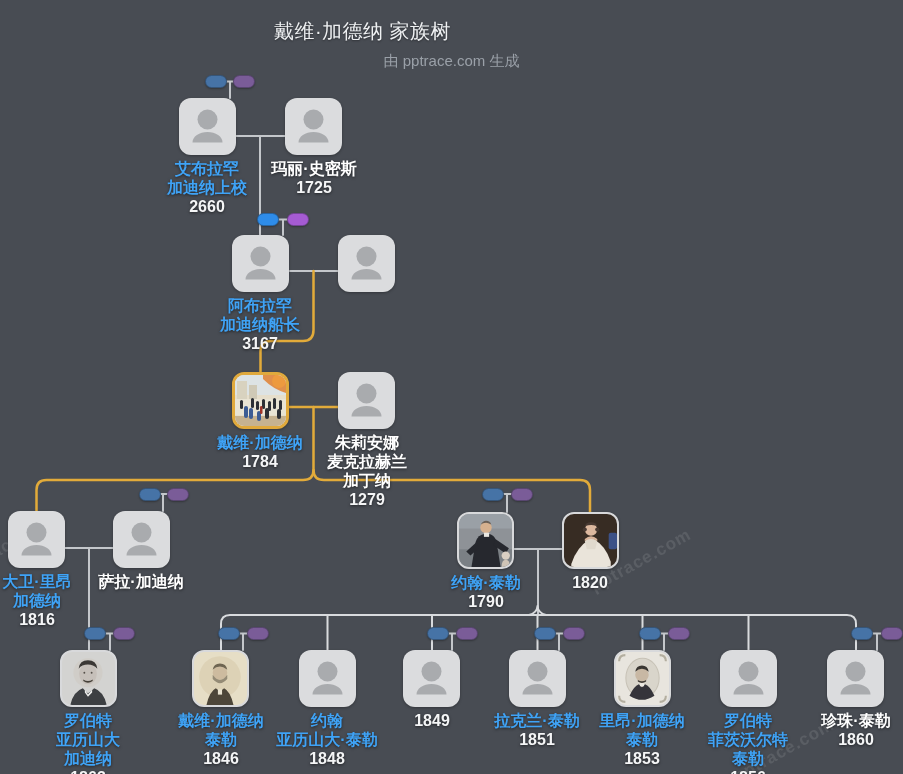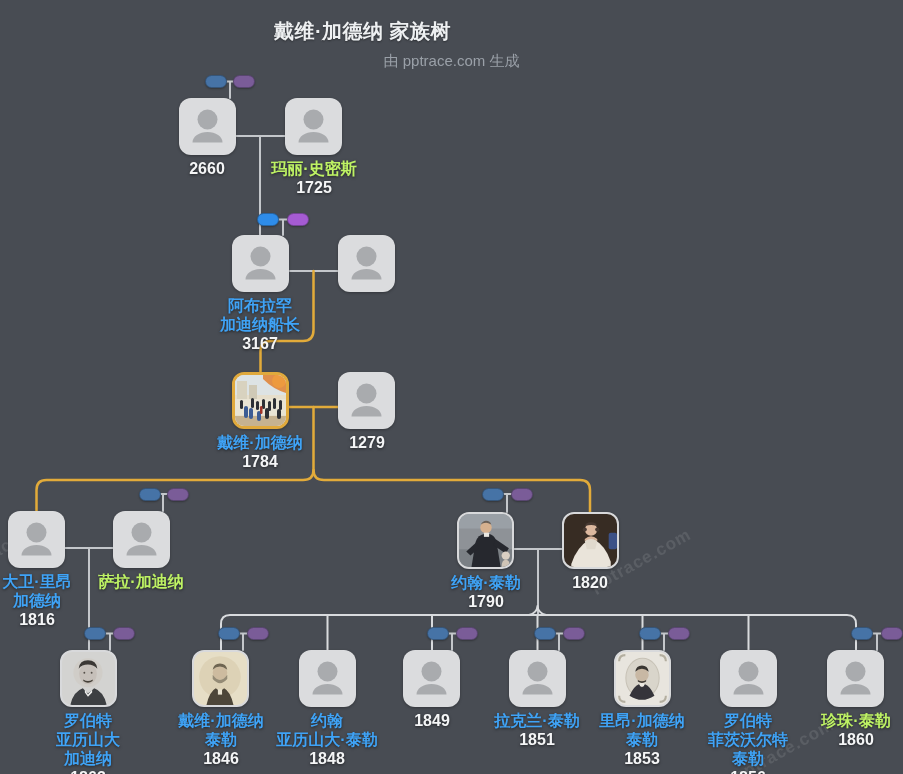--- a/index.html
+++ b/index.html
@@ -3,21 +3,21 @@
 <meta charset="utf-8">
 <style>
   html,body{margin:0;padding:0;background:#484c53;}
   #stage{
     position:relative;width:903px;height:774px;overflow:hidden;
     background:#484c53;
     font-family:"Liberation Sans","DejaVu Sans",sans-serif;
   }
   .title{
     position:absolute;left:0;top:18px;width:725px;text-align:center;
-    font-size:20px;font-weight:700;color:#eef0f2;letter-spacing:.5px;
+    font-size:20px;font-weight:400;color:#eef0f2;letter-spacing:.5px;
     text-shadow:0 1px 2px rgba(0,0,0,.4);
   }
   .subtitle{
     position:absolute;left:0;top:52px;width:903px;text-align:center;
     font-size:15px;color:#9aa0a8;
   }
   .wm{
     position:absolute;color:rgba(255,255,255,.10);font-size:17px;font-weight:700;
     letter-spacing:1px;transform:rotate(-29deg);transform-origin:left center;
     white-space:nowrap;pointer-events:none;
@@ -41,21 +41,21 @@
   .person-node svg{display:block;width:100%;height:100%;}
   .person-node.photo{border:2px solid #d8d9db;}
   .person-node.gold{border:3px solid #e0a93c;}
   .plabel{
     position:absolute;width:140px;text-align:center;
     font-size:16px;line-height:19px;font-weight:700;
     text-shadow:0 1px 3px rgba(0,0,0,.55);
   }
   .pname{display:block;white-space:pre-line;}
   .pname.male{color:#3fa3f6;}
-  .pname.female{color:#bef264;}
+  .pname.female{color:#ffffff;}
   .pyear{display:block;color:#f4f5f6;font-weight:600;}
 </style>
 </head>
 <body>
 
 <div id="stage">
 
   <div class="wm" style="left:-40px;top:562px">pptrace.com</div>
   <div class="wm" style="left:592px;top:578px">pptrace.com</div>
   <div class="wm" style="left:735px;top:768px">pptrace.com</div>
@@ -120,20 +120,22 @@
   <div class="pill purple muted" style="left:881px;top:627px"></div>
 
   <div>
     <div class="person-node" style="left:179px;top:98px">
       <svg viewBox="0 0 57 57">
           <circle cx="28.5" cy="21.5" r="10" fill="#a9abae"></circle>
           <path d="M13.5,44.5 A15,10.5 0 0 1 43.5,44.5 Z" fill="#a9abae"></path>
         </svg>
     </div>
     <div class="plabel" style="left:137px;top:159px">
+      <span class="pname male">艾布拉罕
+加迪纳上校</span>
       <span class="pyear">2660</span>
     </div>
   </div>
 
   <div>
     <div class="person-node" style="left:285px;top:98px">
       <svg viewBox="0 0 57 57">
           <circle cx="28.5" cy="21.5" r="10" fill="#a9abae"></circle>
           <path d="M13.5,44.5 A15,10.5 0 0 1 43.5,44.5 Z" fill="#a9abae"></path>
         </svg>
@@ -204,20 +206,23 @@
   </div>
 
   <div>
     <div class="person-node" style="left:338px;top:372px">
       <svg viewBox="0 0 57 57">
           <circle cx="28.5" cy="21.5" r="10" fill="#a9abae"></circle>
           <path d="M13.5,44.5 A15,10.5 0 0 1 43.5,44.5 Z" fill="#a9abae"></path>
         </svg>
     </div>
     <div class="plabel" style="left:297px;top:433px">
+      <span class="pname female">朱莉安娜
+麦克拉赫兰
+加丁纳</span>
       <span class="pyear">1279</span>
     </div>
   </div>
 
   <div>
     <div class="person-node" style="left:8px;top:511px">
       <svg viewBox="0 0 57 57">
           <circle cx="28.5" cy="21.5" r="10" fill="#a9abae"></circle>
           <path d="M13.5,44.5 A15,10.5 0 0 1 43.5,44.5 Z" fill="#a9abae"></path>
         </svg>

